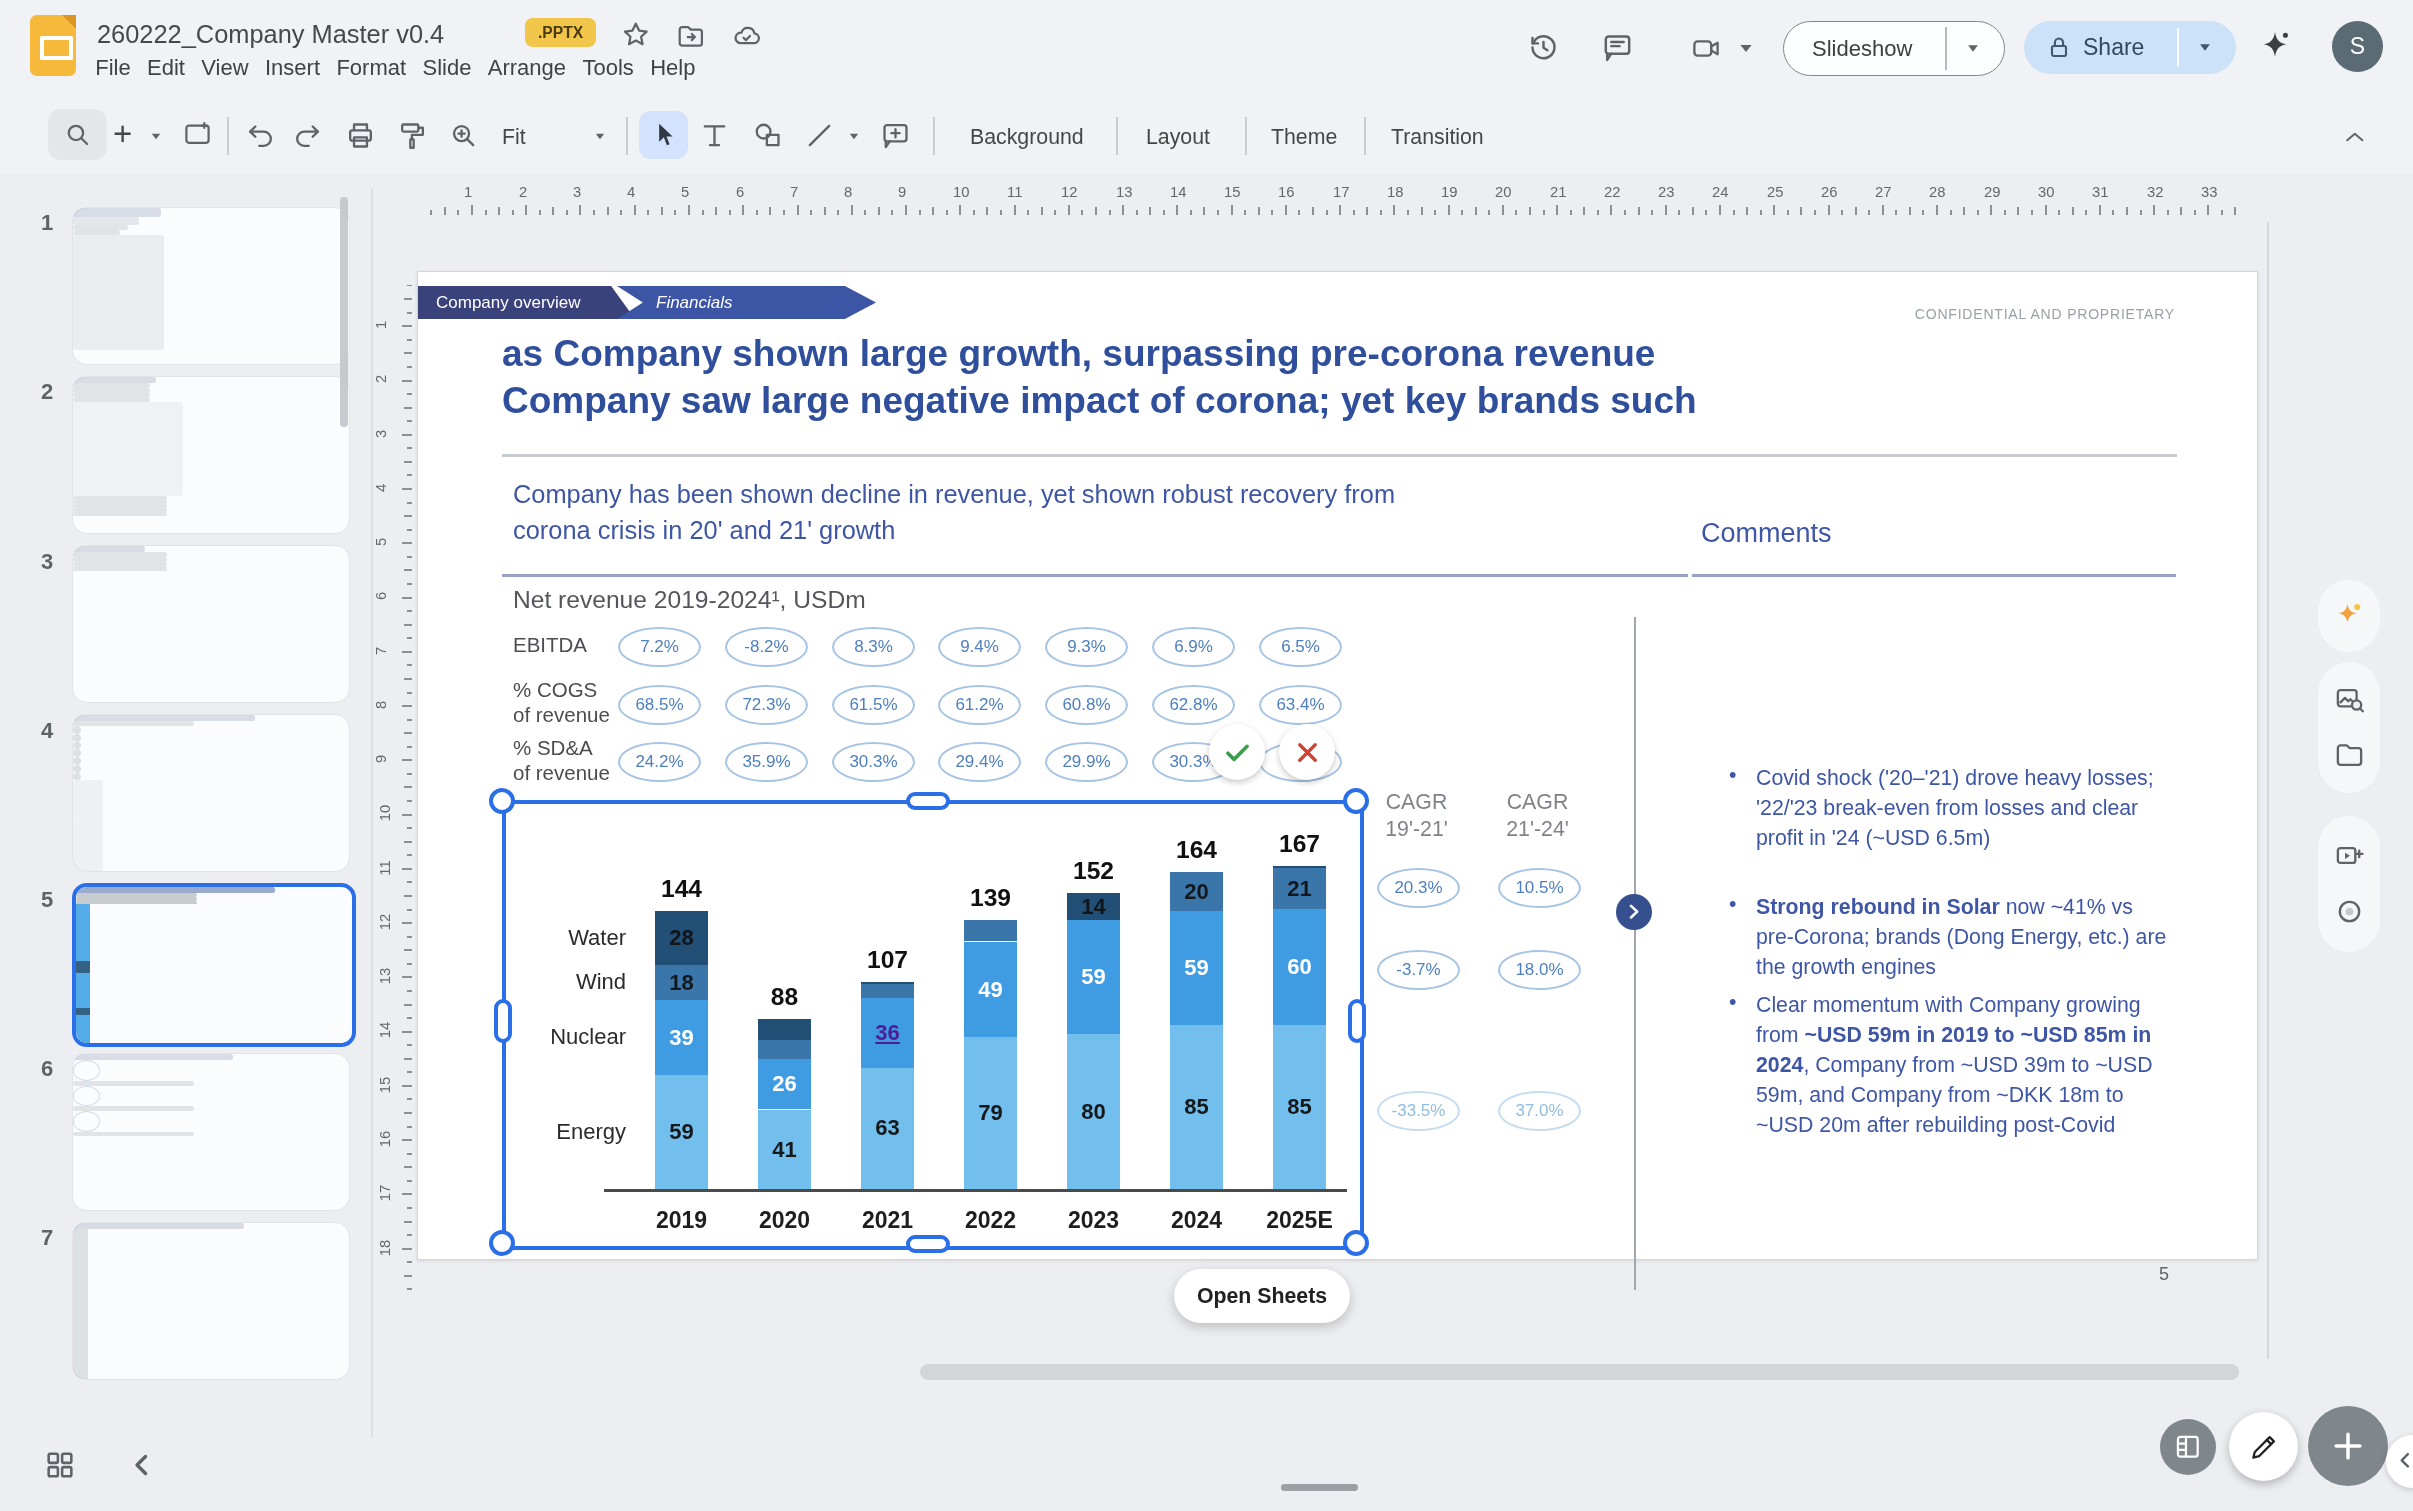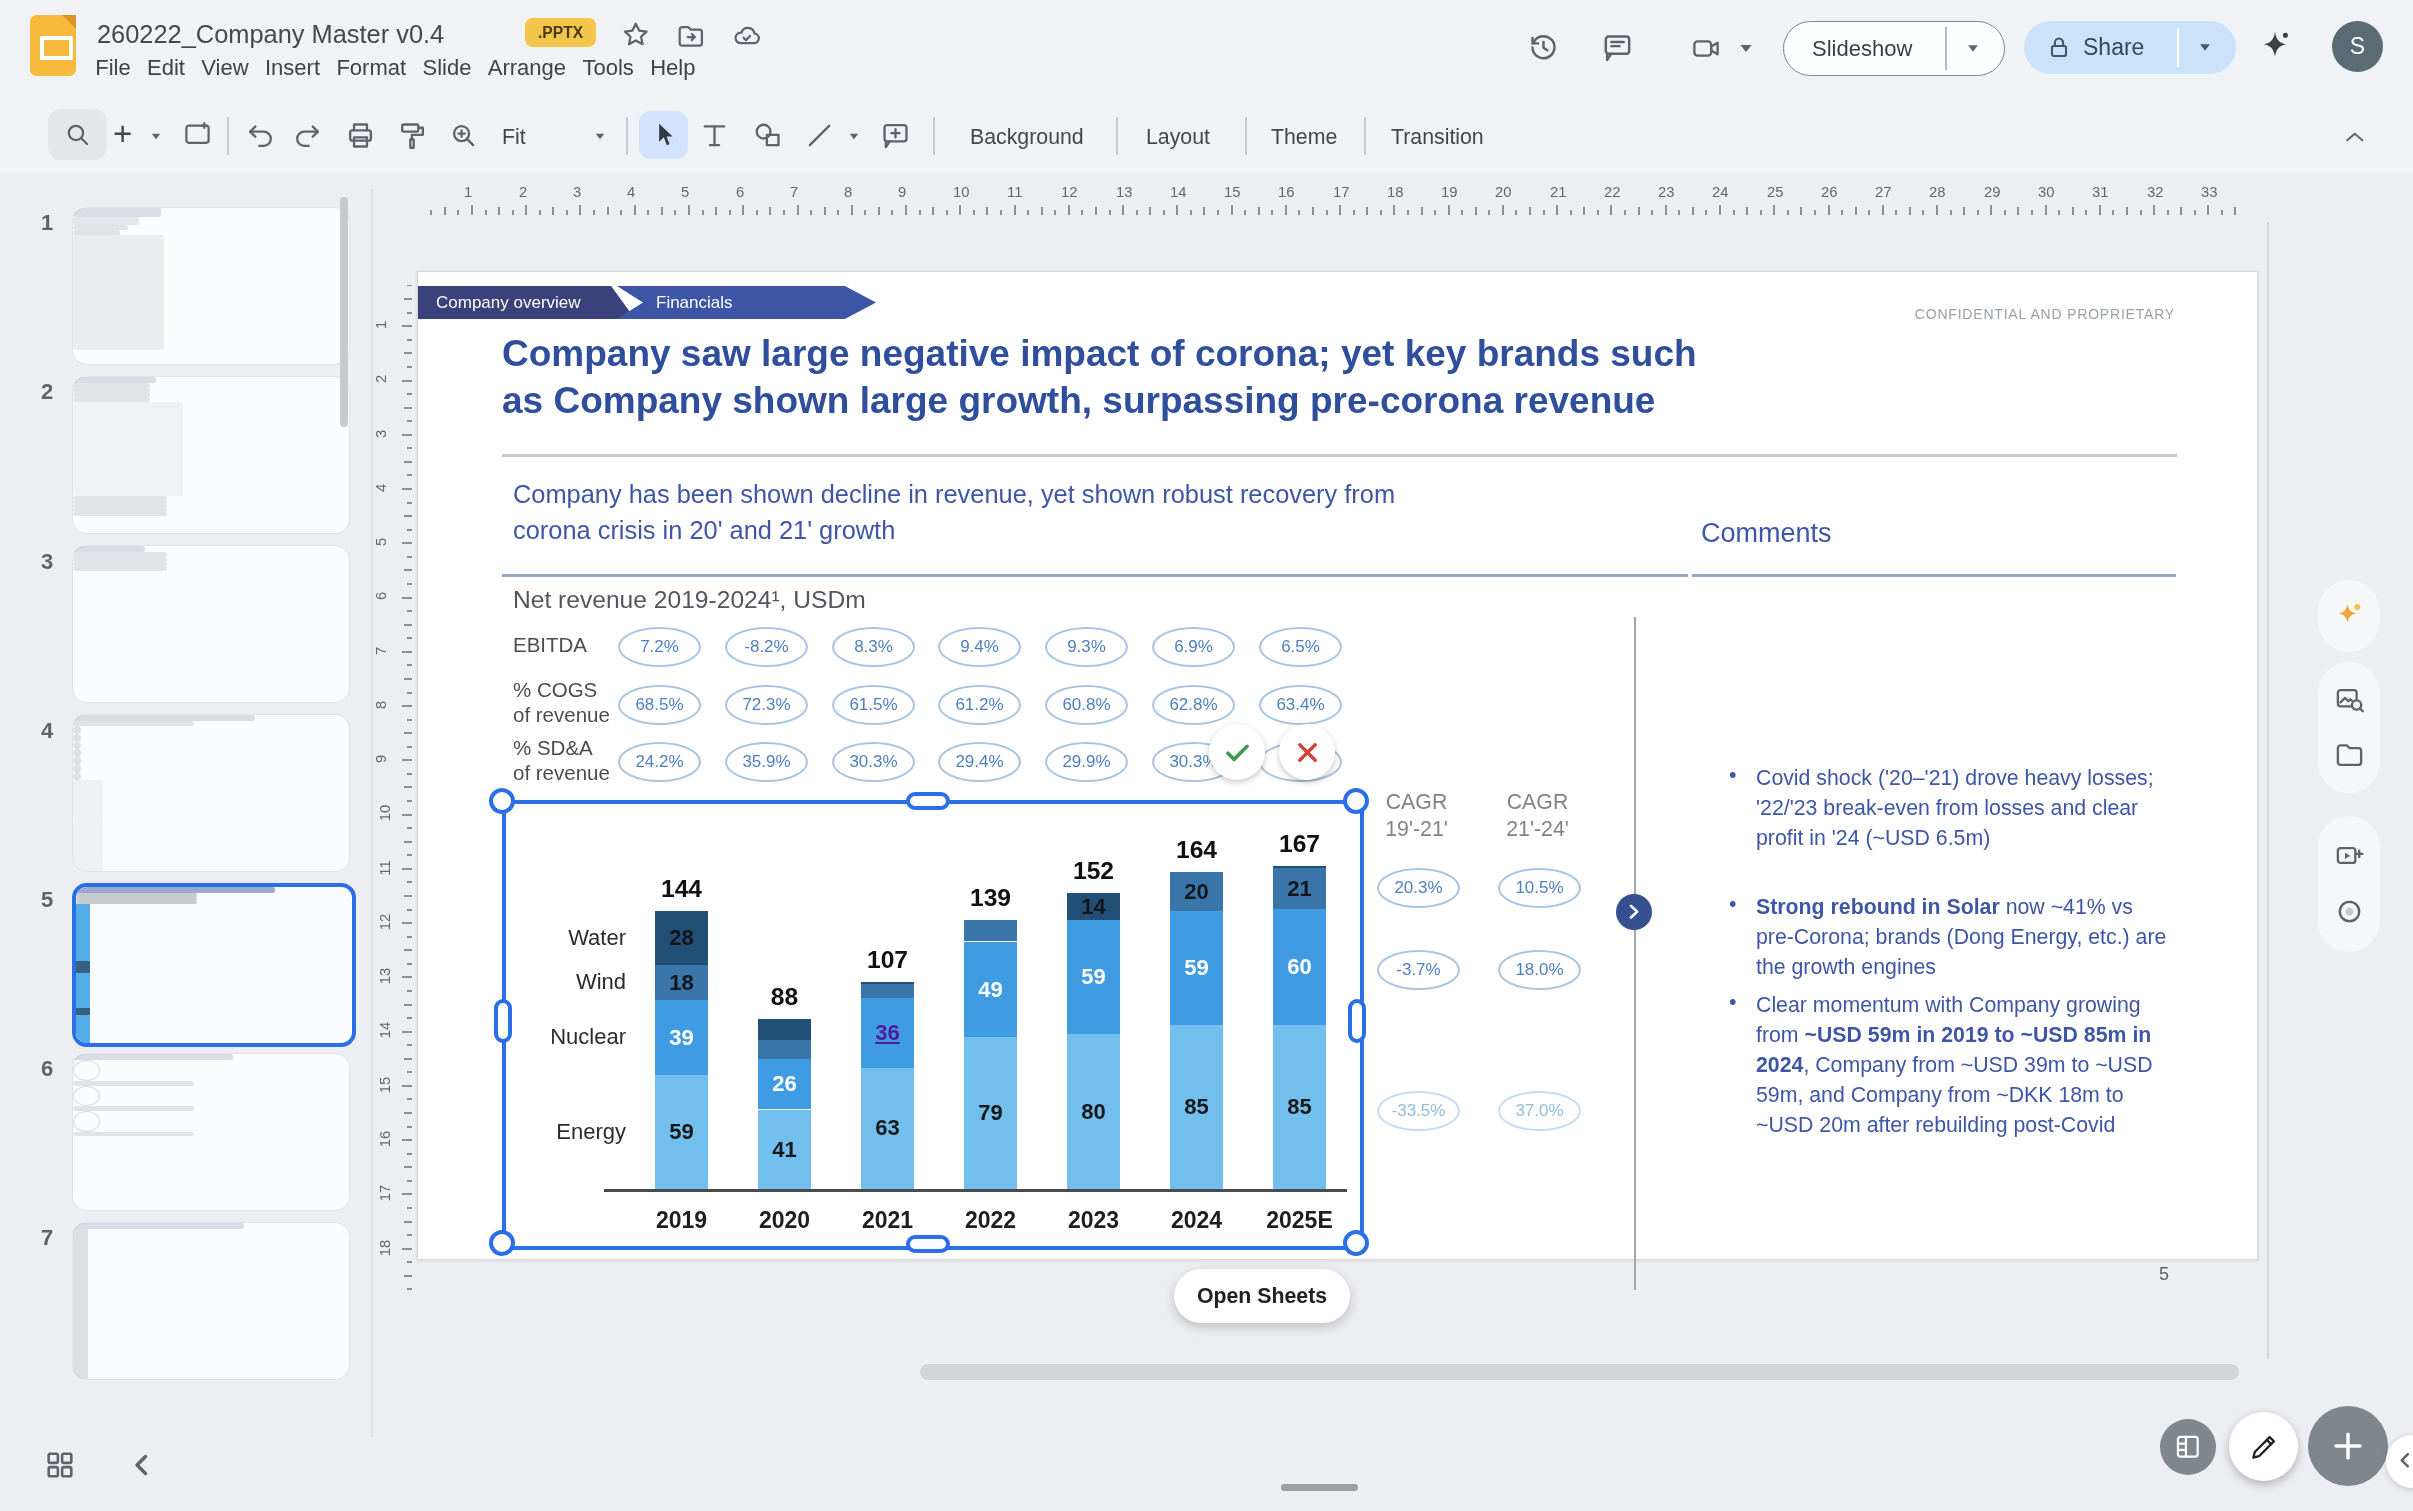--- a/index.html
+++ b/index.html
@@ -567,28 +567,28 @@
     </svg>
   <svg class="ic abs" style="left:125px;top:1448px;stroke-width:2.4;" width="34" height="34" viewBox="0 0 24 24">
       <path d="M14.5 6L8.5 12l6 6"></path>
     </svg>
 
   <div id="slide" class="abs">
 
     <div class="bc-seg" style="left:0;width:199px;background:var(--breadcrumb1);clip-path:polygon(0 0,89% 0,100% 100%,0 100%);padding-left:18px;">
         <span>Company overview</span>
       </div>
-    <div class="bc-seg" style="left:199px;width:220px;background:var(--breadcrumb2);clip-path:polygon(0 0,88% 0,100% 50%,88% 100%,0 100%,10% 50%);padding-left:39px;">
+    <div class="bc-seg" style="left:199px;width:220px;background:var(--breadcrumb2);clip-path:polygon(0 0,88% 0,100% 50%,88% 100%,0 100%,10% 50%);padding-left:39px;font-style:italic;">
         <span>Financials</span>
       </div>
     <div class="abs" style="right:82px;top:34px;font-size:14px;letter-spacing:0.8px;color:#9AA0A6;">CONFIDENTIAL AND PROPRIETARY</div>
 
     <div class="abs slide-title" style="left:84px;top:59px;width:1396px;">
+      <div>as Company shown large growth, surpassing pre-corona revenue</div>
       <div>Company saw large negative impact of corona; yet key brands such</div>
-      <div>as Company shown large growth, surpassing pre-corona revenue</div>
     </div>
     <div class="rule" style="left:84px;top:182px;width:1675px;background:#C6CAD1;"></div>
 
     <div class="abs slide-sub" style="left:95px;top:204px;width:985px;">
       <div>Company has been shown decline in revenue, yet shown robust recovery from</div>
       <div>corona crisis in 20' and 21' growth</div>
     </div>
     <div class="rule" style="left:84px;top:302px;width:1186px;background:#97A3C7;"></div>
 
     <div class="abs" style="left:1283px;top:246px;font-size:27px;color:var(--slide-text-blue);">Comments</div>

